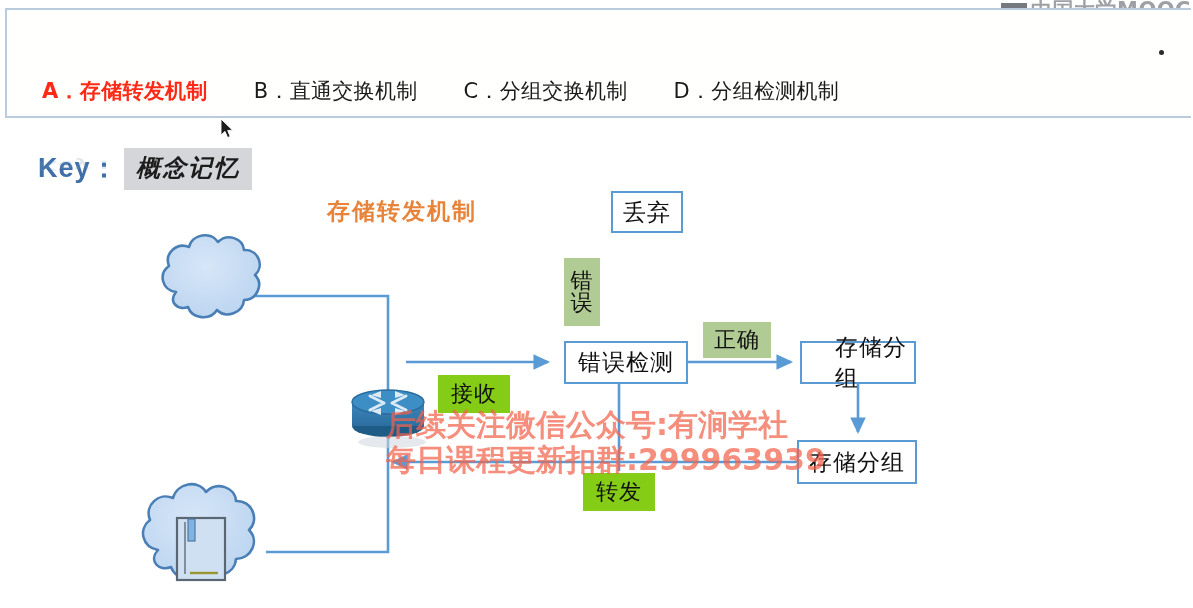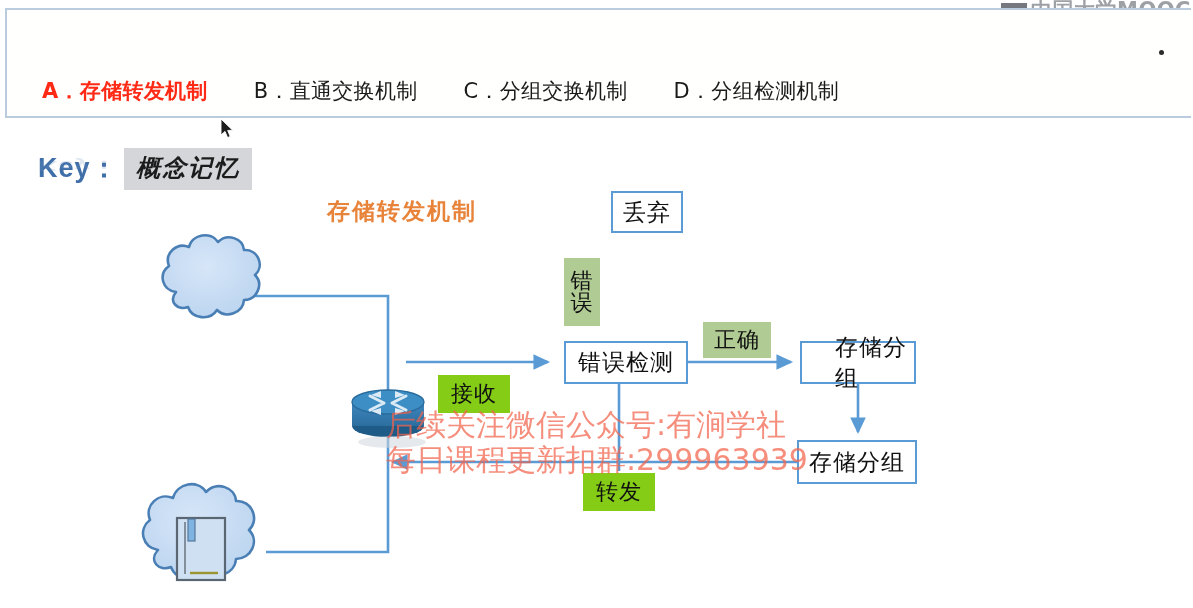--- a/index.html
+++ b/index.html
@@ -96,21 +96,21 @@
   .lbl.green{background:#b0cb93;}
   .lbl.orange{background:#84cc16;}
   #lbl-error  {left:564px;top:258px;width:36px;height:68px;flex-direction:column;line-height:1.02;}
   #lbl-correct{left:703px;top:322px;width:68px;height:36px;}
   #lbl-recv   {left:438px;top:375px;width:72px;height:38px;}
   #lbl-fwd    {left:583px;top:473px;width:72px;height:38px;}
 
   
   .dwm{
     position:absolute;left:386px;top:408px;
-    color:#f2634b;opacity:.72;font-weight:400;
+    color:#f2634b;opacity:.72;font-weight:700;
     font-size:30px;line-height:1.16;letter-spacing:0px;white-space:nowrap;
     font-family:"DejaVu Sans","Liberation Sans",sans-serif;
     pointer-events:none;
   }
 </style>
 </head>
 <body>
 
 <div id="stage">
 

